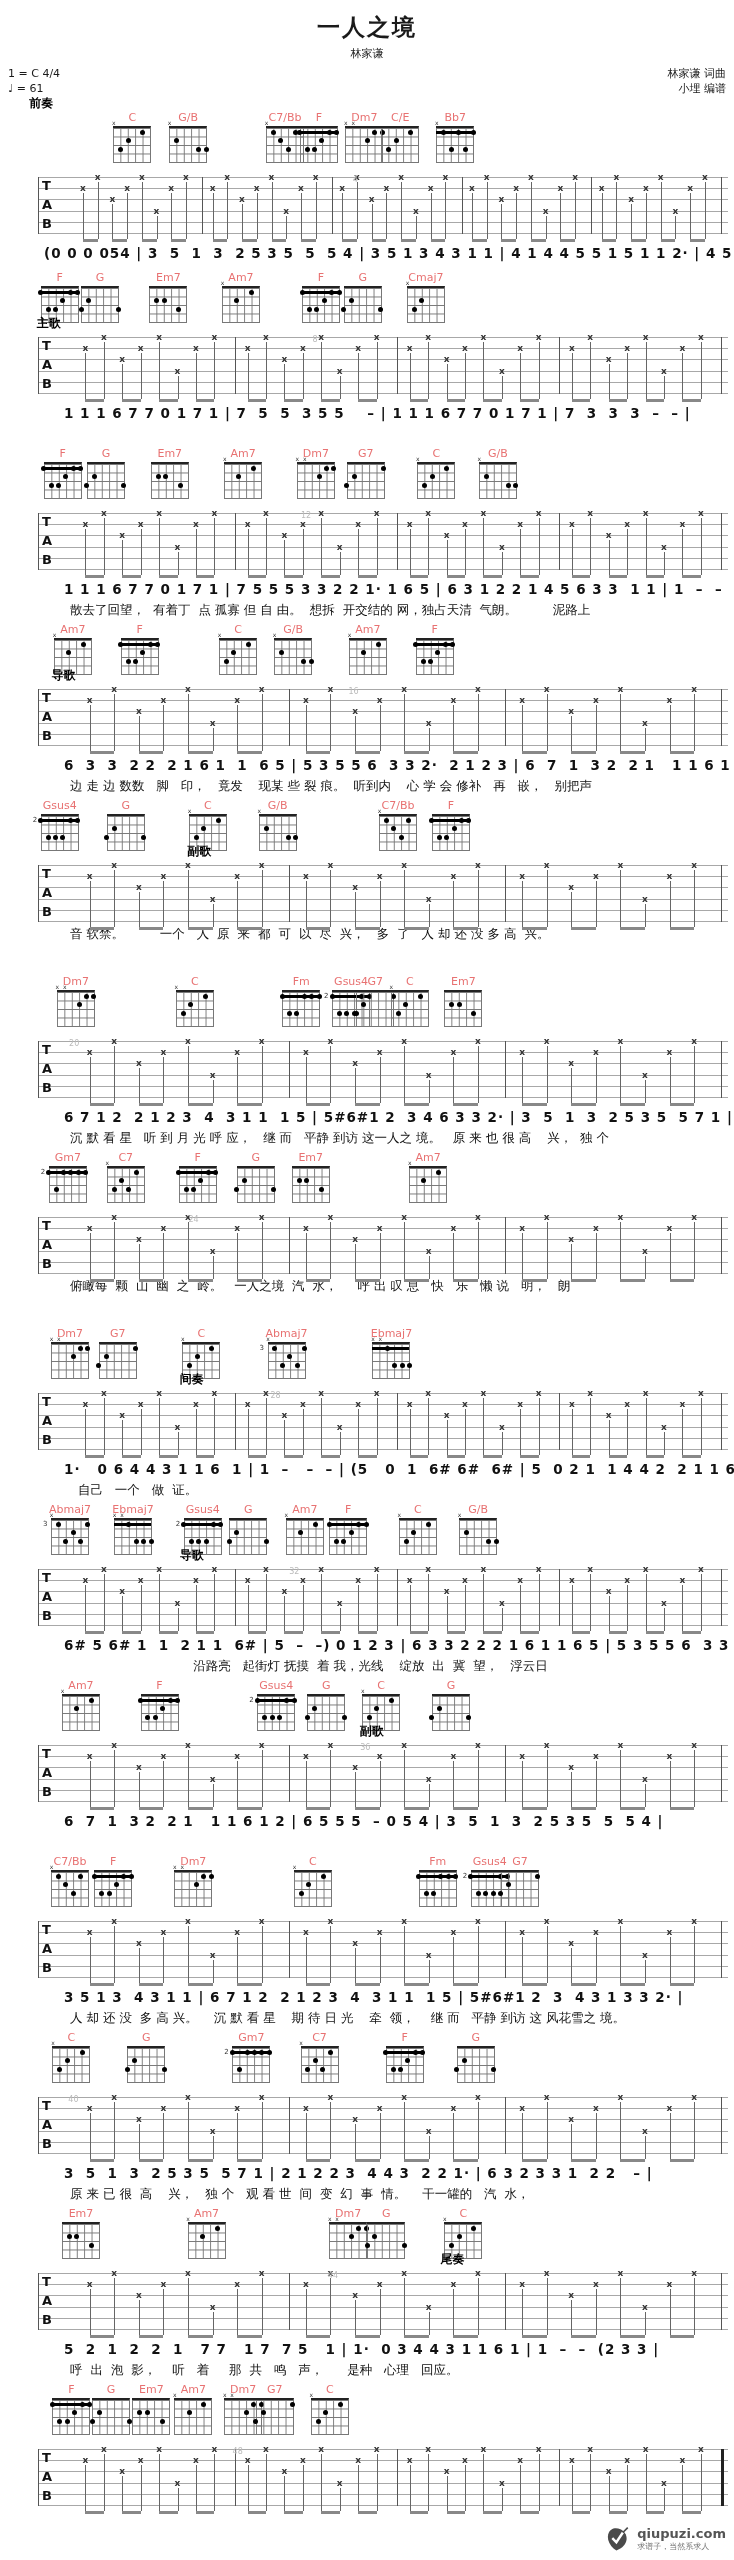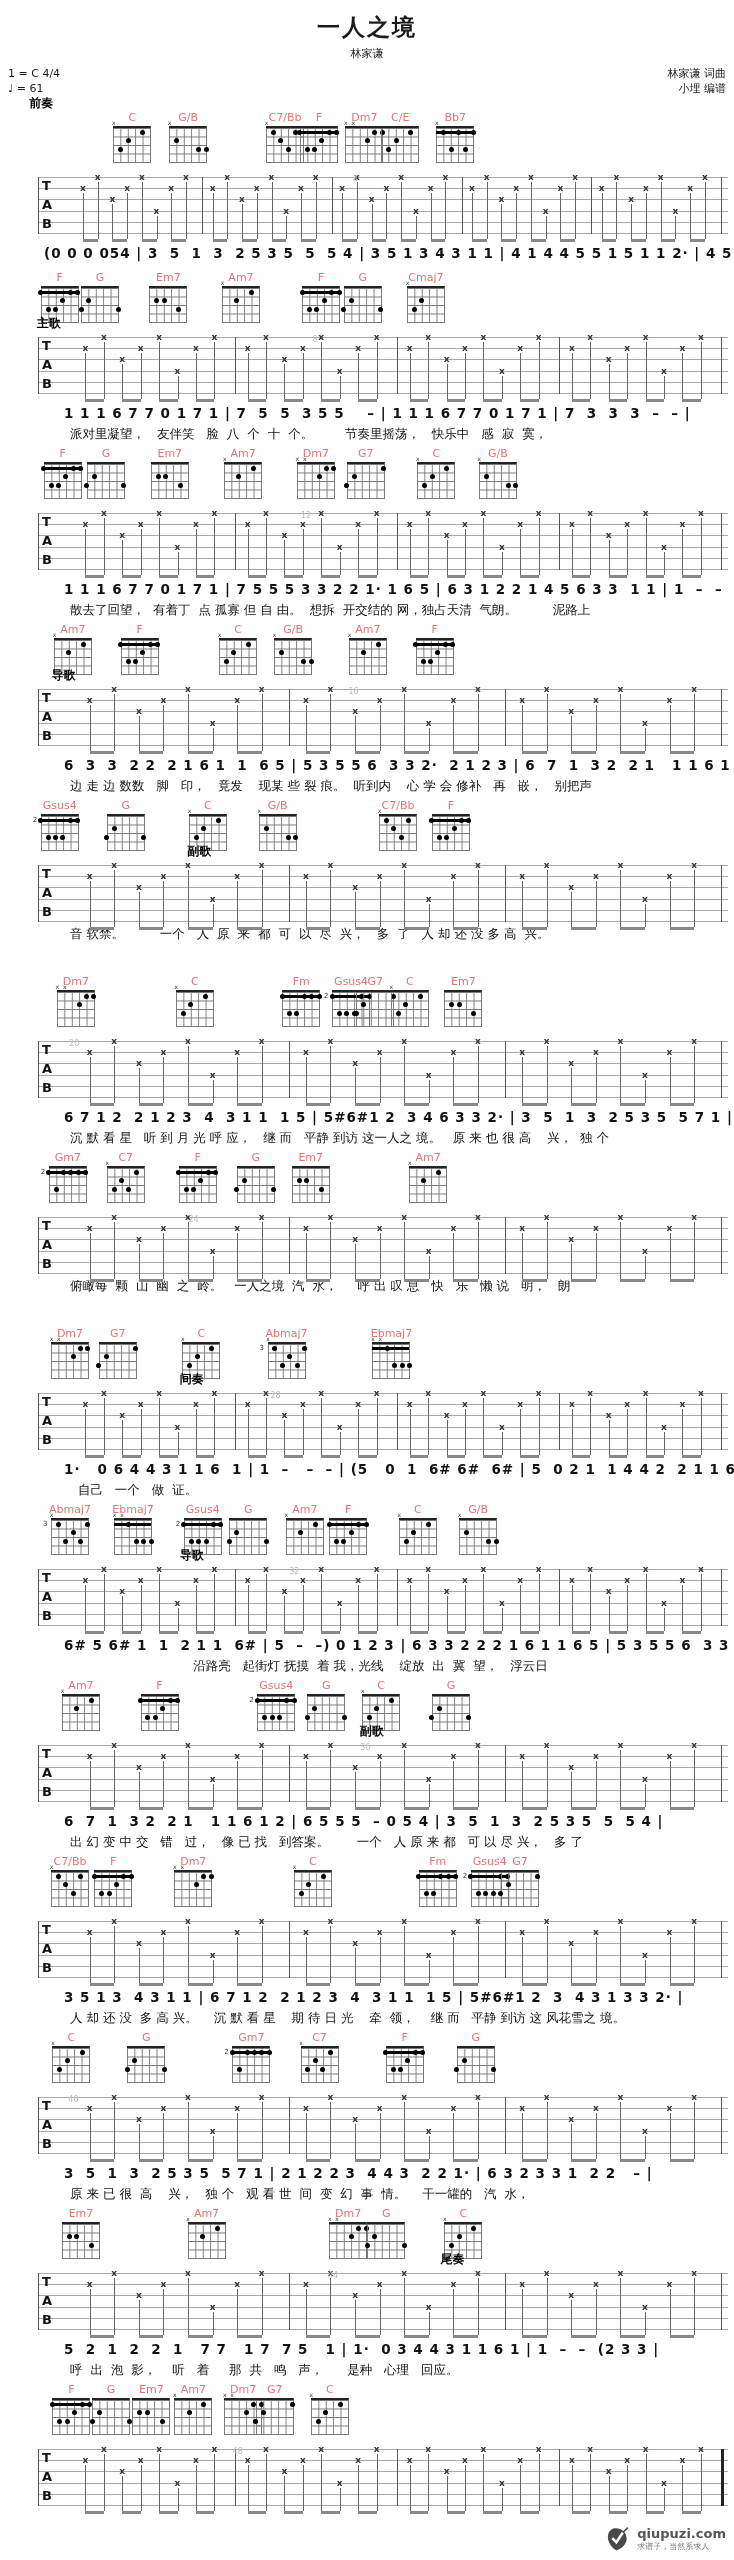--- a/index.html
+++ b/index.html
@@ -425,21 +425,20 @@
         <div class="stem" style="left: 93.392%; top: 16.2px; height: 45.8px;"></div>
         <div class="xm" style="left: 96.0625%; top: -5px;">x</div>
         <div class="stem" style="left: 96.0625%; top: 5px; height: 57px;"></div>
         <div class="beam" style="left: 77.3693%; width: 2.67045%;"></div>
         <div class="beam" style="left: 82.7102%; width: 2.67045%;"></div>
         <div class="beam" style="left: 88.0511%; width: 2.67045%;"></div>
         <div class="beam" style="left: 93.392%; width: 2.67045%;"></div>
         <div class="mnum" style="left: 39.8%;">8</div>
       </div>
       <div class="jianpu">1 1 1 6 7 7 0 1 7 1 | 7  5  5  3 5 5    – | 1 1 1 6 7 7 0 1 7 1 | 7  3  3  3  –  – |</div>
-      <div class="lyrics">派对里凝望，   友伴笑   脸  八  个  十  个。        节奏里摇荡，   快乐中   感  寂  寞，</div>
     </div>
     <div class="system">
       <div class="chord-row">
         <div class="chord" style="left: 5.4%;">
           <div class="chord-name">F</div>
           <div class="diagram">
             <div class="dbar"></div>
             <div class="ddot" style="left: -2.5px; top: 1.75px;"></div>
             <div class="ddot" style="left: 4.9px; top: 18.75px;"></div>
             <div class="ddot" style="left: 12.3px; top: 18.75px;"></div>
@@ -1641,21 +1640,20 @@
         <div class="stem" style="left: 91.5227%; top: 16.2px; height: 45.8px;"></div>
         <div class="xm" style="left: 95.0833%; top: -5px;">x</div>
         <div class="stem" style="left: 95.0833%; top: 5px; height: 57px;"></div>
         <div class="beam" style="left: 70.1591%; width: 3.56061%;"></div>
         <div class="beam" style="left: 77.2803%; width: 3.56061%;"></div>
         <div class="beam" style="left: 84.4015%; width: 3.56061%;"></div>
         <div class="beam" style="left: 91.5227%; width: 3.56061%;"></div>
         <div class="mnum" style="left: 46.7%;">36</div>
       </div>
       <div class="jianpu">6  7  1  3 2  2 1   1 1 6 1 2 | 6 5 5 5  – 0 5 4 | 3  5  1  3  2 5 3 5  5  5 4 |</div>
-      <div class="lyrics">出 幻 变 中 交   错   过，   像 已 找   到答案。       一个   人 原 来 都   可 以 尽 兴，   多 了</div>
     </div>
     <div class="system">
       <div class="chord-row">
         <div class="chord" style="left: 6.4%;">
           <div class="chord-name">C7/Bb</div>
           <div class="diagram">
             <div class="dmute" style="left: -2px;">x</div>
             <div class="ddot" style="left: 4.9px; top: 1.75px;"></div>
             <div class="ddot" style="left: 12.3px; top: 10.25px;"></div>
             <div class="ddot" style="left: 19.7px; top: 18.75px;"></div>

